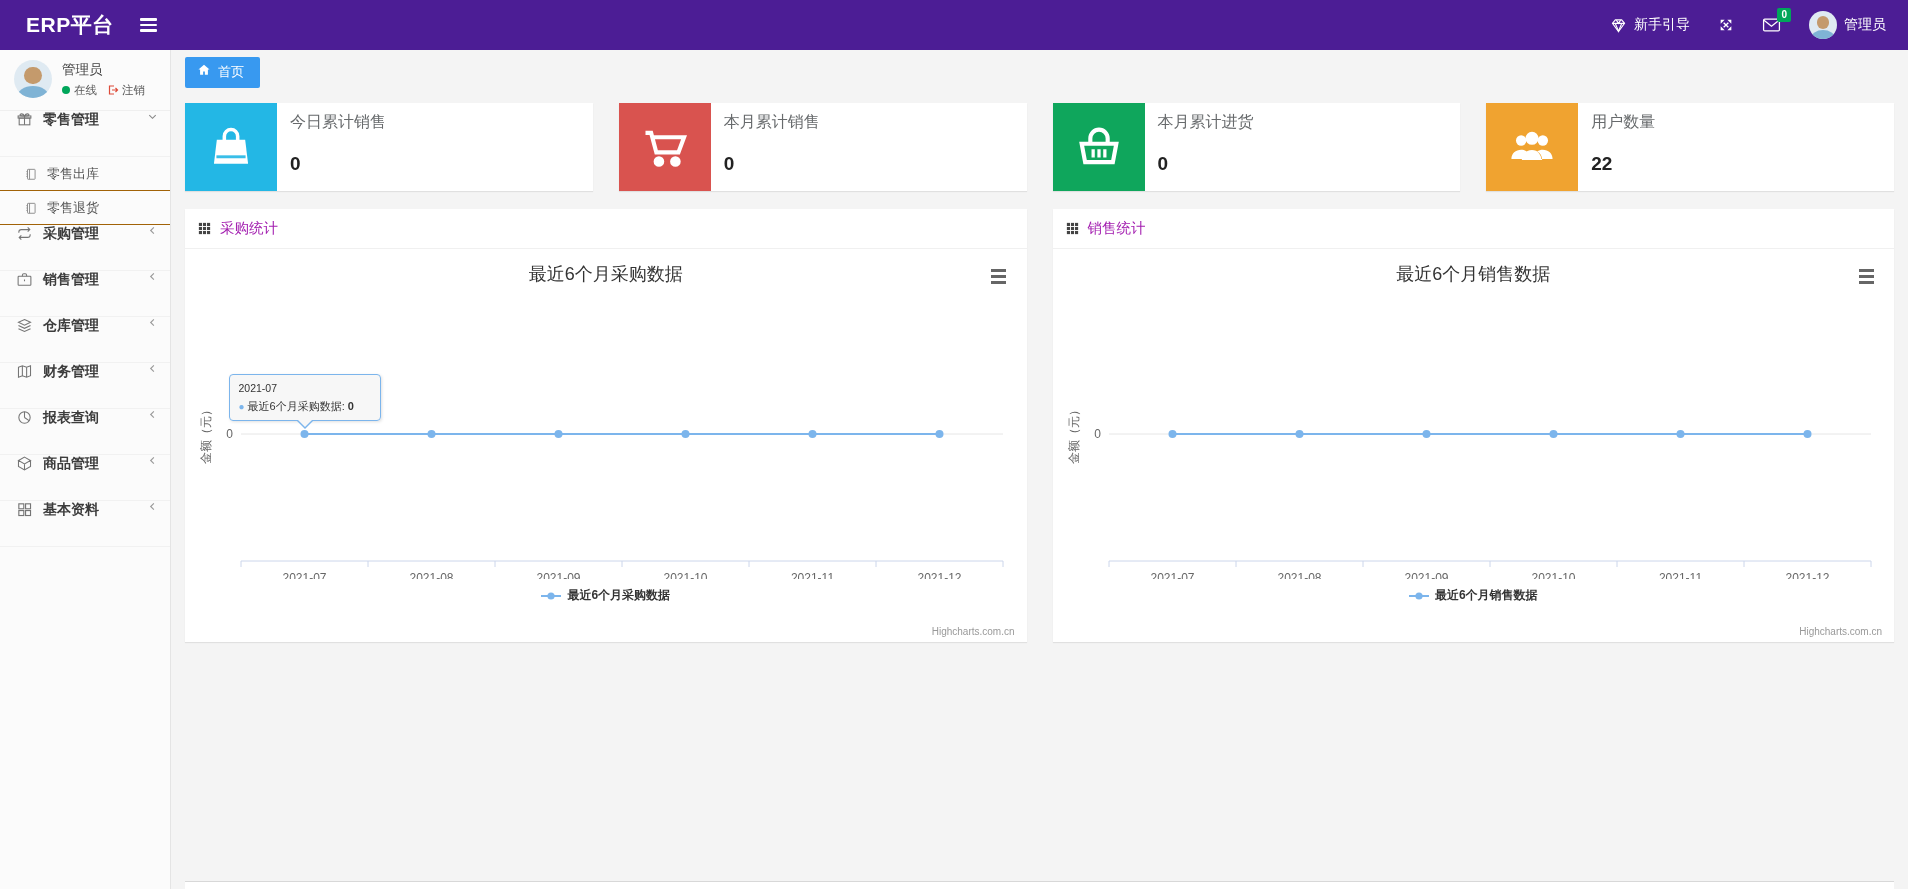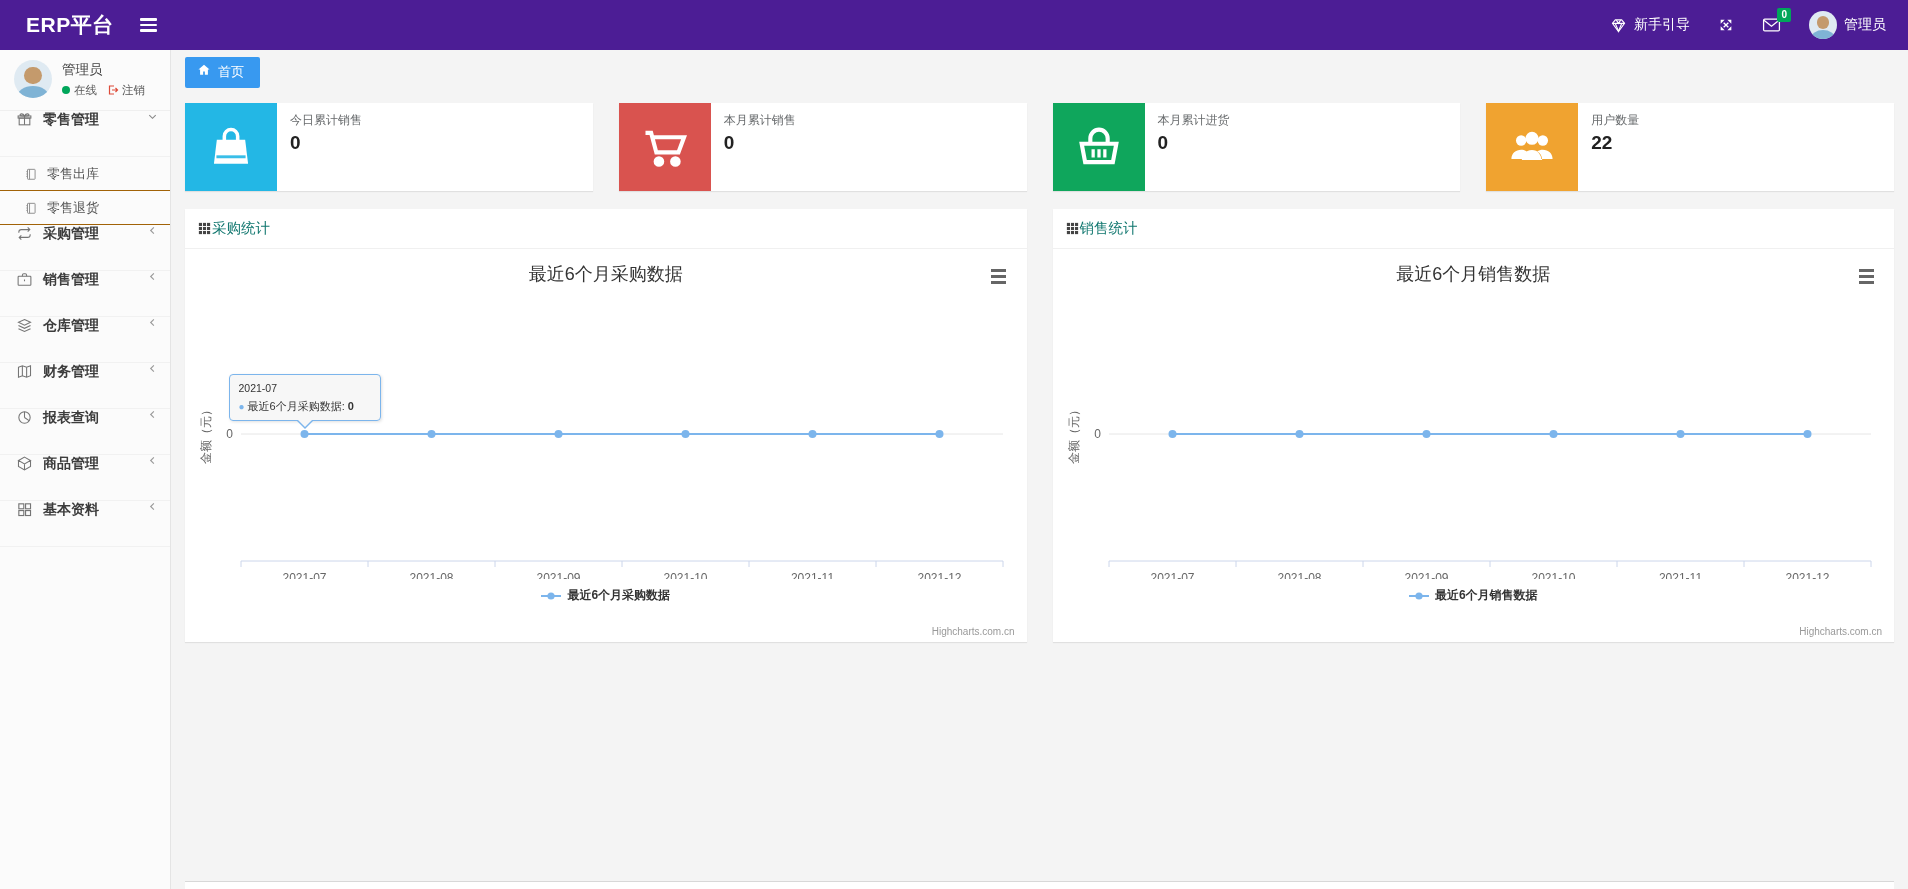--- a/index.html
+++ b/index.html
@@ -46,27 +46,27 @@
 
   
   .main { margin-left:171px; height:889px; padding:57px 14px 0 14px; position:relative; }
   .tab-home { display:inline-flex; gap:7px; background:#3899F0; color:#fff;
     font-size:13px; padding:6px 16px 7px 12px; border-radius:2px; cursor:pointer; margin-bottom:15px; }
 
   .cards { display:flex; gap:26px; margin-bottom:18px; }
   .card { flex:1; background:#fff; height:88px; display:flex; box-shadow:0 1px 1px rgba(0,0,0,.08); }
   .card-icon { width:92px; height:88px; display:flex; align-items:center; justify-content:center; flex:0 0 auto; }
   .card-text { padding:9px 0 0 13px; }
-  .card-label { font-size:12px; color:#676a6c; margin-bottom:3px; }
+  .card-label { font-size:16px; color:#676a6c; margin-bottom:20px; }
   .card-value { font-size:19px; font-weight:bold; color:#222; }
 
   .charts { display:flex; gap:26px; }
   .panel { flex:1; background:#fff; box-shadow:0 1px 1px rgba(0,0,0,.08); }
-  .panel-header { height:40px; display:flex; align-items:center; padding:0 12px;
-    border-bottom:1px solid #f0f0f0; font-size:14.5px; color:#0f766e; }
+  .panel-header { height:40px; display:flex; align-items:center; gap:8px; padding:0 12px;
+    border-bottom:1px solid #f0f0f0; font-size:14.5px; color:#a21caf; }
   .chart-body { position:relative; height:393px; padding:0 10px; }
   .chart-title { text-align:center; font-size:18px; color:#333; padding-top:13px; }
   .hc-menu-btn { position:absolute; top:16px; right:16px; width:24px; height:22px; cursor:pointer;
     display:flex; flex-direction:column; justify-content:center; gap:3px; align-items:center; }
   .hc-menu-btn i { width:15px; height:3px; background:#666; display:block; }
   .plot { position:absolute; left:10px; right:10px; top:40px; height:290px; }
   .plot svg text.tick { font-size:12px; fill:#666; }
   .plot svg text.ytitle { font-size:12px; fill:#666; }
   .legend { position:absolute; left:0; right:0; top:338px; display:flex; justify-content:center;
     align-items:center; gap:6px; font-size:12px; font-weight:bold; color:#333; cursor:pointer; }

